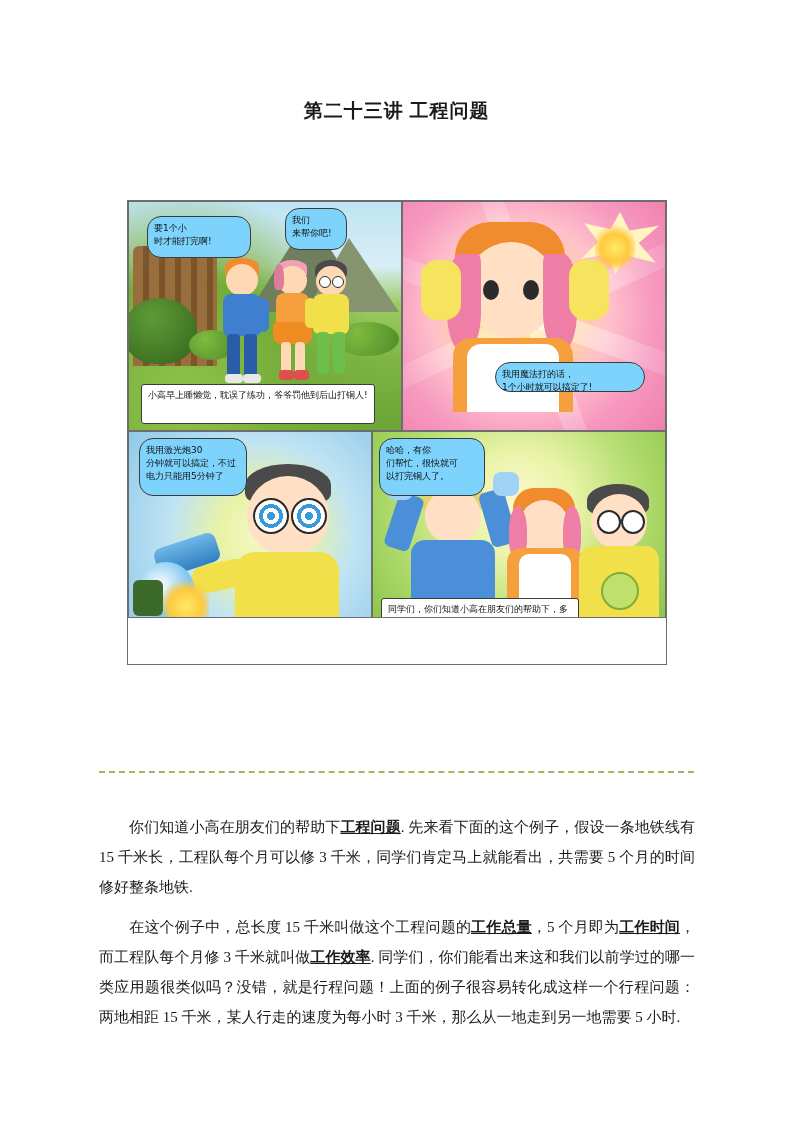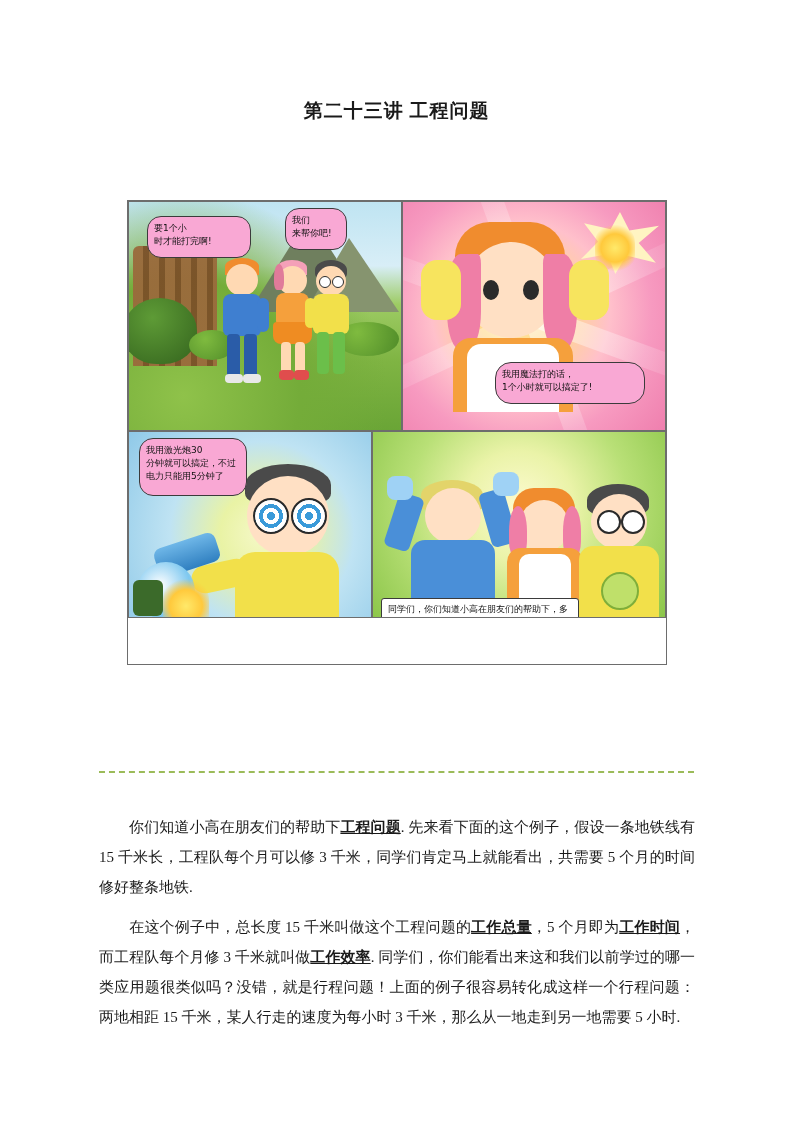--- a/index.html
+++ b/index.html
@@ -136,21 +136,21 @@
 
   .robot-glow {
     position:absolute;
     background: radial-gradient(circle at 50% 50%, #ffe96a 0%, #ffc93c 45%, rgba(255,180,40,0) 75%);
     border-radius: 40% 40% 35% 35%;
   }
 
   
   .bub {
     position: absolute;
-    background: #f9a8d4;
+    background: #7dd3fc;
     border: 1px solid #3b3b3b;
     border-radius: 12px;
     font-family: "DejaVu Sans", "Liberation Sans", sans-serif;
     font-size: 9px;
     line-height: 13px;
     color: #111;
     padding: 5px 6px;
     box-sizing: border-box;
     text-align: left;
   }
@@ -257,20 +257,23 @@
 
         <div class="bub tail" style="left:18px;top:14px;width:104px;height:42px;border-radius:14px;">
           <span style="white-space:pre-line;">要1个小
 时才能打完啊!</span>
         </div>
         <div class="bub tail" style="left:156px;top:6px;width:62px;height:42px;border-radius:14px;">
           <span style="white-space:pre-line;">我们
 来帮你吧!</span>
         </div>
 
+        <div class="bub-cap" style="left:12px;top:182px;width:234px;height:40px;border-radius:3px;">
+          <span>小高早上睡懒觉，耽误了练功，爷爷罚他到后山打铜人!</span>
+        </div>
       </div>
 
       <div class="panel p2">
         <div class="bg-pink"></div>
         <div class="ray" style="transform:rotate(20deg);"></div>
         <div class="ray" style="transform:rotate(-25deg);"></div>
         <div class="ray" style="transform:rotate(70deg);"></div>
 
         <div class="fig">
           <div class="cap" style="left:52px;top:20px;width:110px;height:46px;background:#f08c2e;border-radius:55px 55px 18px 18px;"></div>
@@ -281,21 +284,21 @@
           <div class="head" style="left:120px;top:78px;width:16px;height:20px;background:#2b2b2b;border-radius:50%;"></div>
           <div class="body" style="left:50px;top:136px;width:120px;height:74px;background:#f5a03c;border-radius:18px 18px 0 0;"></div>
           <div class="body" style="left:64px;top:142px;width:92px;height:68px;background:#ffffff;border-radius:14px 14px 0 0;"></div>
           <div class="arm" style="left:18px;top:58px;width:40px;height:60px;background:#f7e45e;border-radius:16px;"></div>
           <div class="arm" style="left:166px;top:58px;width:40px;height:60px;background:#f7e45e;border-radius:16px;"></div>
         </div>
 
         <div class="star-bub" style="left:178px;top:10px;width:78px;height:62px;clip-path:polygon(50% 0,62% 30%,100% 22%,74% 50%,96% 82%,58% 70%,44% 100%,34% 68%,0 76%,22% 48%,4% 18%,38% 28%);background:#fff4c2;border:none;"></div>
         <div class="robot-glow" style="left:192px;top:22px;width:40px;height:48px;"></div>
 
-        <div class="bub" style="left:92px;top:160px;width:150px;height:42px;border-radius:16px;">
+        <div class="bub" style="left:92px;top:160px;width:150px;height:30px;border-radius:16px;">
           <span style="white-space:pre-line;">我用魔法打的话，
 1个小时就可以搞定了!</span>
         </div>
       </div>
     </div>
 
     <div class="comic-row row2">
 
       <div class="panel p3">
         <div class="bg-blue"></div>
@@ -346,20 +349,25 @@
 
         <div class="fig">
           <div class="hair" style="left:214px;top:52px;width:62px;height:32px;background:#4a4a4a;"></div>
           <div class="head" style="left:218px;top:62px;width:56px;height:56px;background:#ffe0c4;"></div>
           <div class="head" style="left:224px;top:78px;width:20px;height:20px;background:#fff;border:2px solid #2a2a2a;"></div>
           <div class="head" style="left:248px;top:78px;width:20px;height:20px;background:#fff;border:2px solid #2a2a2a;"></div>
           <div class="body" style="left:206px;top:114px;width:80px;height:88px;background:#f2e04a;border-radius:14px 14px 0 0;"></div>
           <div class="head" style="left:228px;top:140px;width:34px;height:34px;background:#bfe06a;border:2px solid #7fae3a;border-radius:50%;"></div>
         </div>
 
+        <div class="bub" style="left:6px;top:6px;width:106px;height:58px;border-radius:14px;">
+          <span style="white-space:pre-line;">哈哈，有你
+们帮忙，很快就可
+以打完铜人了。</span>
+        </div>
 
         <div class="bub-cap" style="left:8px;top:166px;width:198px;height:58px;border-radius:3px;">
           <span>同学们，你们知道小高在朋友们的帮助下，多长时间能打完铜人吗?</span>
         </div>
       </div>
     </div>
   </div>
 
   <div class="rule"></div>
 

